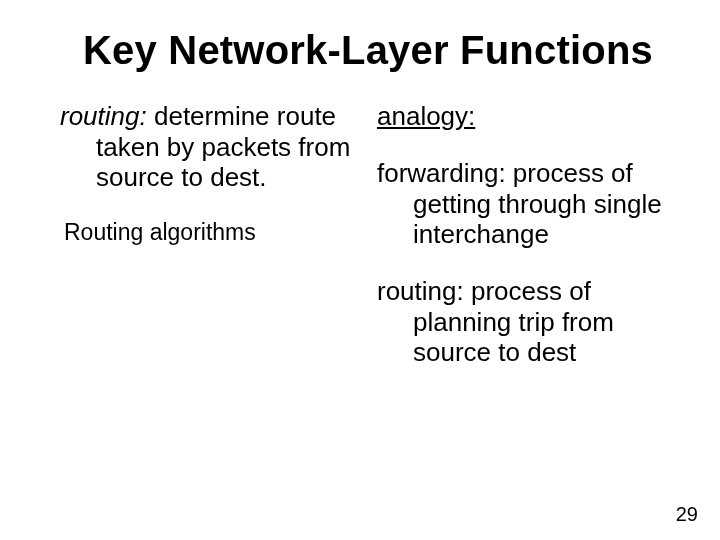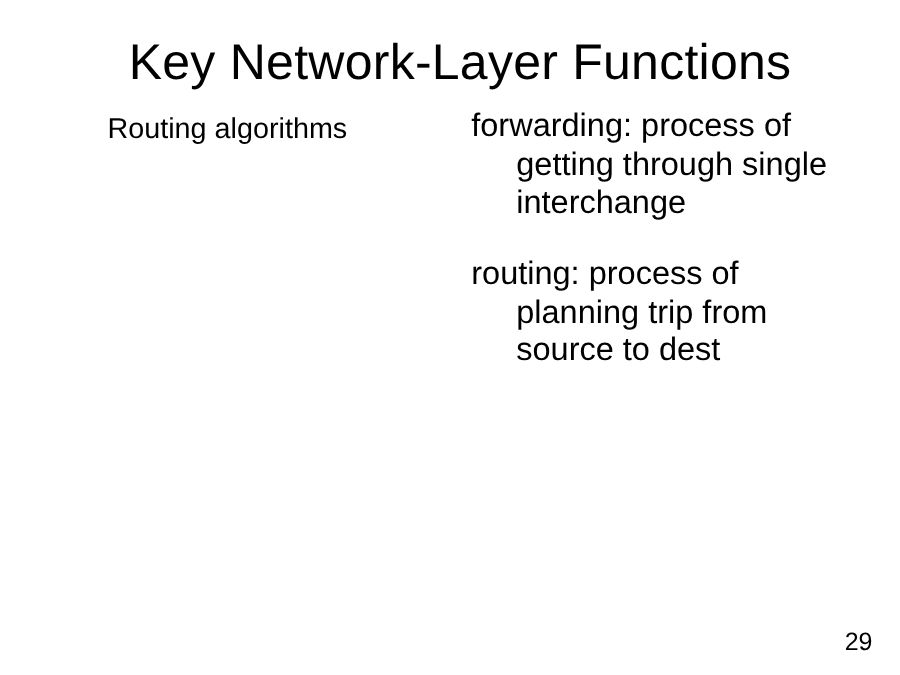--- a/index.html
+++ b/index.html
@@ -1,39 +1,43 @@
 <!DOCTYPE html>
 <html><head>
 <meta charset="utf-8">
 <style>
   * { margin: 0; padding: 0; box-sizing: border-box; }
   html, body { width: 720px; height: 540px; background: #fff; font-family: Arial, Helvetica, sans-serif; color: #000; }
   .slide { position: relative; width: 720px; height: 540px; padding: 28px 44px 20px 60px; }
-  .title { font-size: 40px; font-weight: 400; text-align: center; margin-bottom: 12px; letter-spacing: 0.2px; }
+  .title { font-size: 40px; font-weight: 700; text-align: center; margin-bottom: 28px; letter-spacing: 0.2px; }
   .cols { display: flex; gap: 18px; }
   .col { flex: 1; }
   .block { font-size: 26px; line-height: 1.18; margin-bottom: 26px; }
   .term { font-style: italic; }
   .hang { padding-left: 36px; text-indent: -36px; }
   .analogy { text-decoration: underline; font-size: 26px; margin-bottom: 26px; }
-  .sub { font-size: 23px; margin-left: 26px; margin-top: 4px; }
+  .sub { font-size: 23px; margin-left: 4px; margin-top: 4px; }
   .pagenum { position: absolute; right: 22px; bottom: 14px; font-size: 20px; }
 </style>
 </head>
 <body>
 
 <div class="slide">
   <h1 class="title">Key Network-Layer Functions</h1>
 
   <div class="cols">
     <div class="col">
+      <p class="block hang">
+        <span class="term">routing:</span><span> determine route taken by packets from source to dest.</span>
+      </p>
       <p class="sub">Routing algorithms</p>
     </div>
 
     <div class="col">
+      <p class="analogy">analogy:</p>
       <p class="block hang">
         <span>forwarding:</span><span> process of getting through single interchange</span>
       </p>
       <p class="block hang">
         <span>routing:</span><span> process of planning trip from source to dest</span>
       </p>
     </div>
   </div>
 
   <div class="pagenum">29</div>

